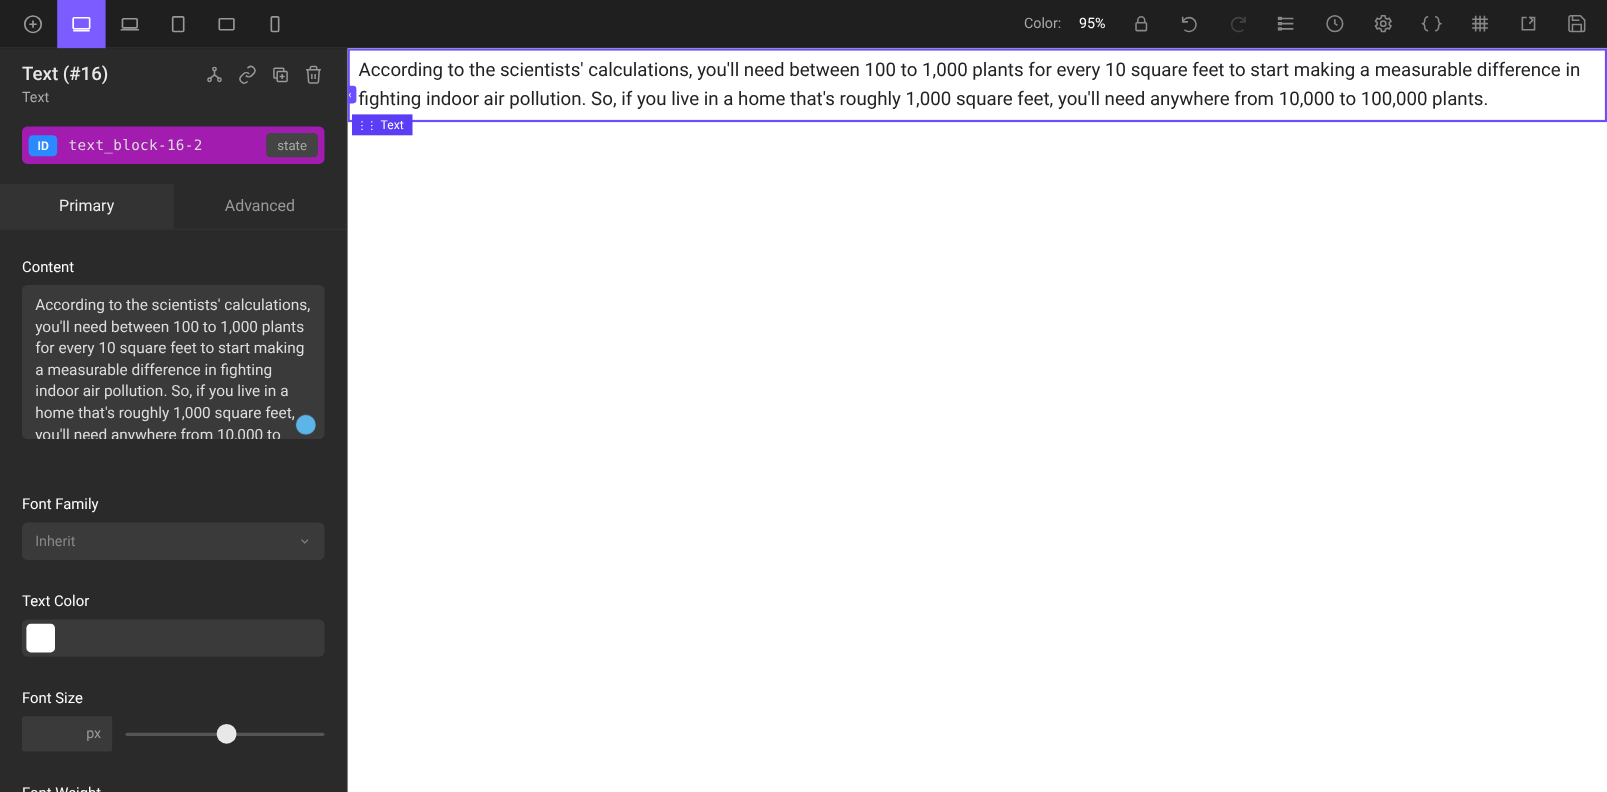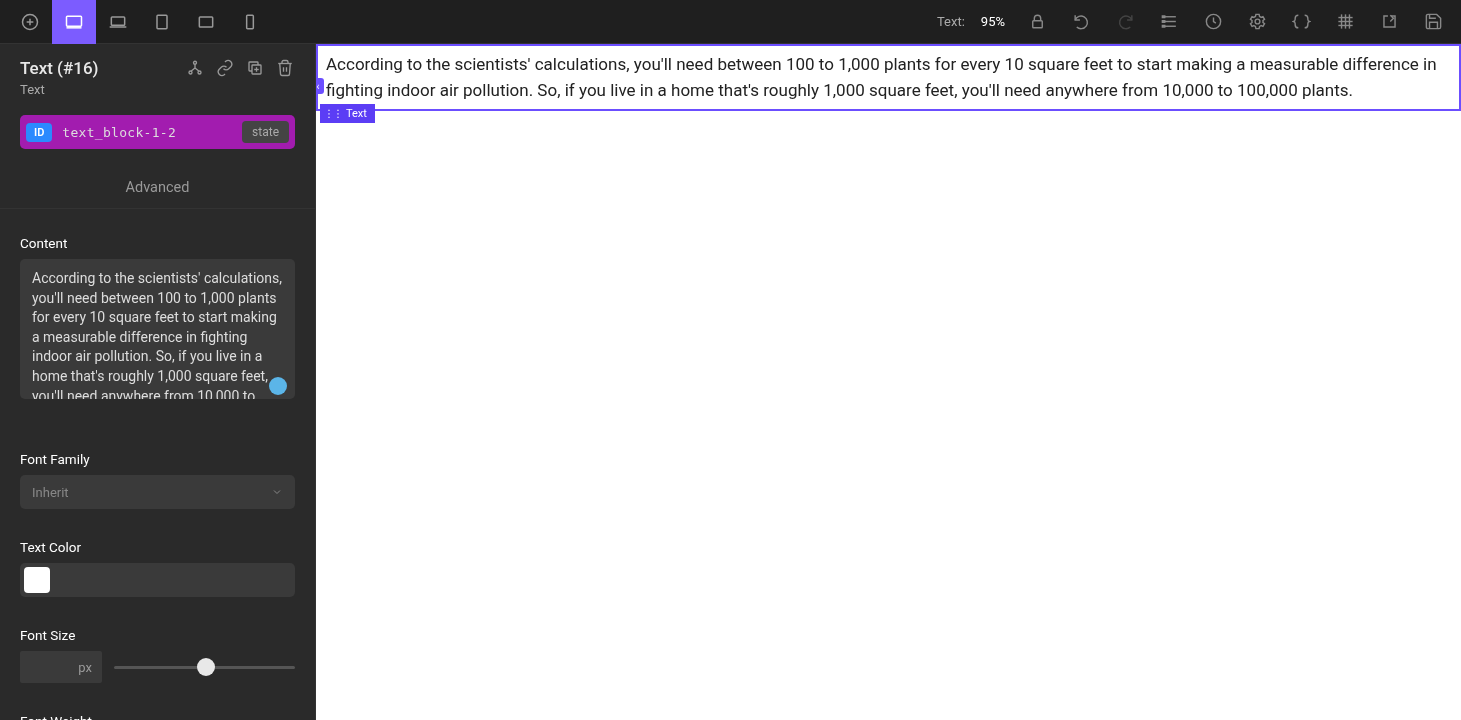--- a/index.html
+++ b/index.html
@@ -106,21 +106,21 @@
         <rect x="4" y="6" width="16" height="12" rx="1"></rect>
       </svg>
   </div>
   <div class="tb-btn">
     <svg viewBox="0 0 24 24">
         <rect x="8" y="4" width="8" height="16" rx="1"></rect>
       </svg>
   </div>
   <div class="tb-spacer"></div>
   <div class="zoom">
-    <span>Text:</span>
+    <span>Color:</span>
     <span class="val">95%</span>
   </div>
   <div class="tb-right">
     <div class="tb-ico">
         <svg viewBox="0 0 24 24">
           <rect x="6" y="11" width="12" height="9" rx="1"></rect>
           <path d="M8 11V8a4 4 0 0 1 8 0v3"></path>
         </svg>
       </div>
     <div class="tb-ico">
@@ -226,25 +226,26 @@
                 <path d="M8 6V4a2 2 0 0 1 2-2h4a2 2 0 0 1 2 2v2"></path>
               </svg>
             </div>
         </div>
       </div>
       <div class="sb-sub">Text</div>
     </div>
 
     <div class="id-row">
       <span class="id-badge">ID</span>
-      <span class="id-val">text_block-1-2</span>
+      <span class="id-val">text_block-16-2</span>
       <span class="state-btn">state</span>
     </div>
 
     <div class="tabs">
+      <div class="tab active">Primary</div>
       <div class="tab">Advanced</div>
     </div>
 
     <div class="sb-body">
       <div class="fld-label">Content</div>
       <div class="txt-wrap">
         <textarea class="txt-area" style="">According to the scientists' calculations, you'll need between 100 to 1,000 plants for every 10 square feet to start making a measurable difference in fighting indoor air pollution. So, if you live in a home that's roughly 1,000 square feet, you'll need anywhere from 10,000 to 100,000 plants.</textarea>
         <div class="grm"></div>
       </div>
 

